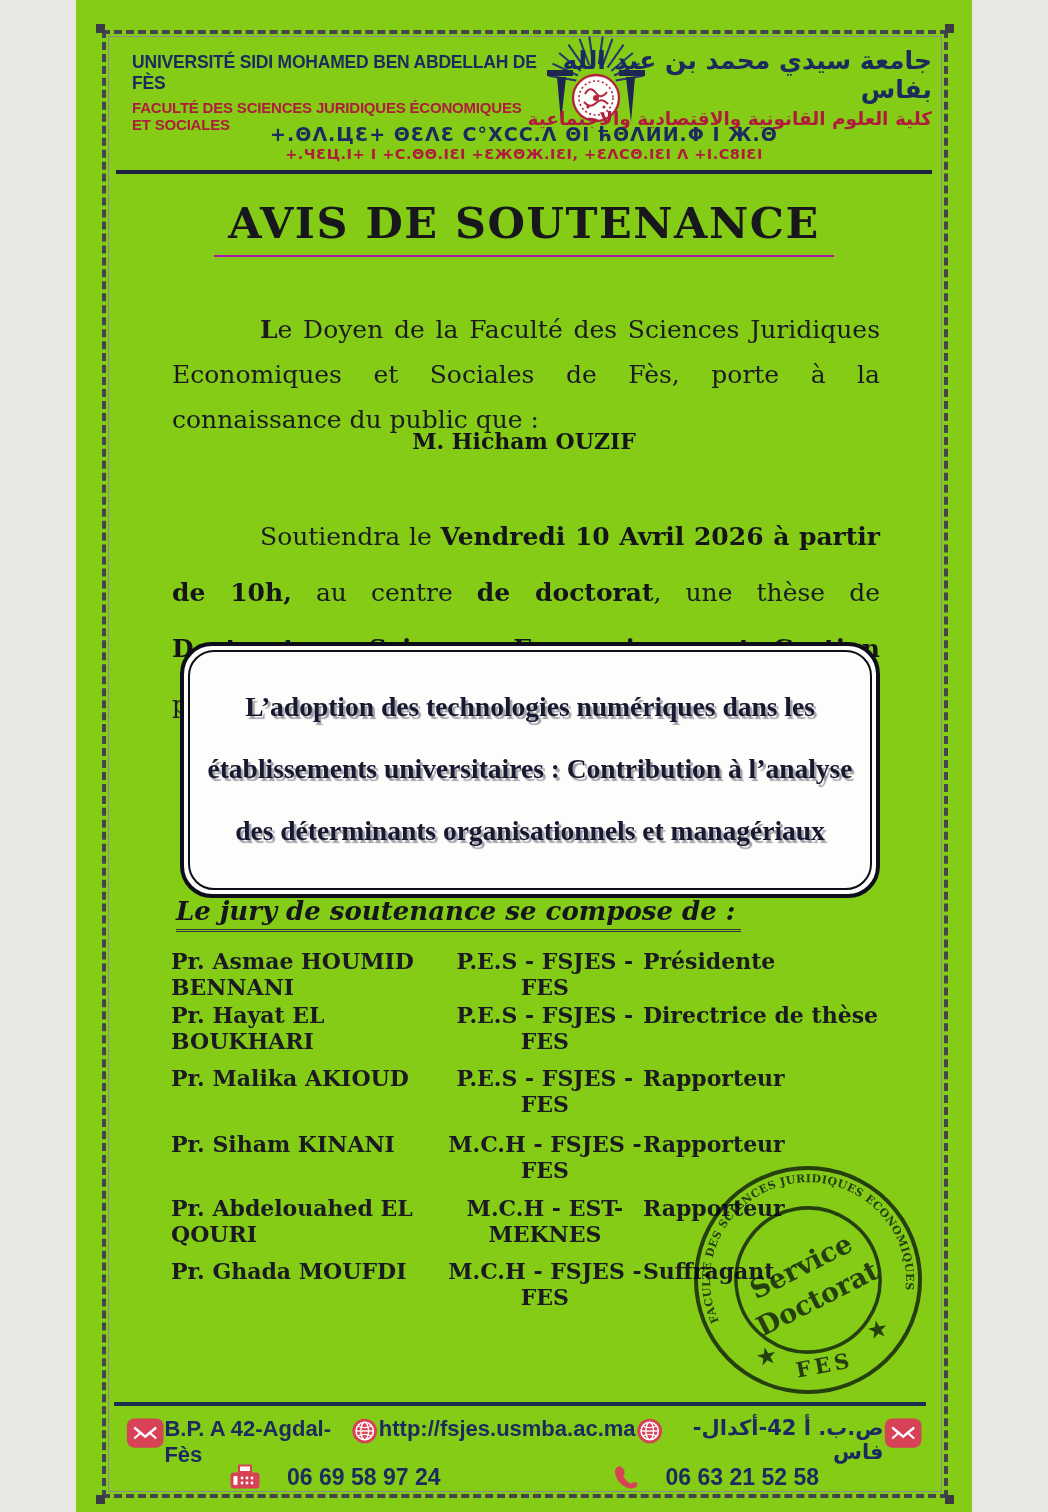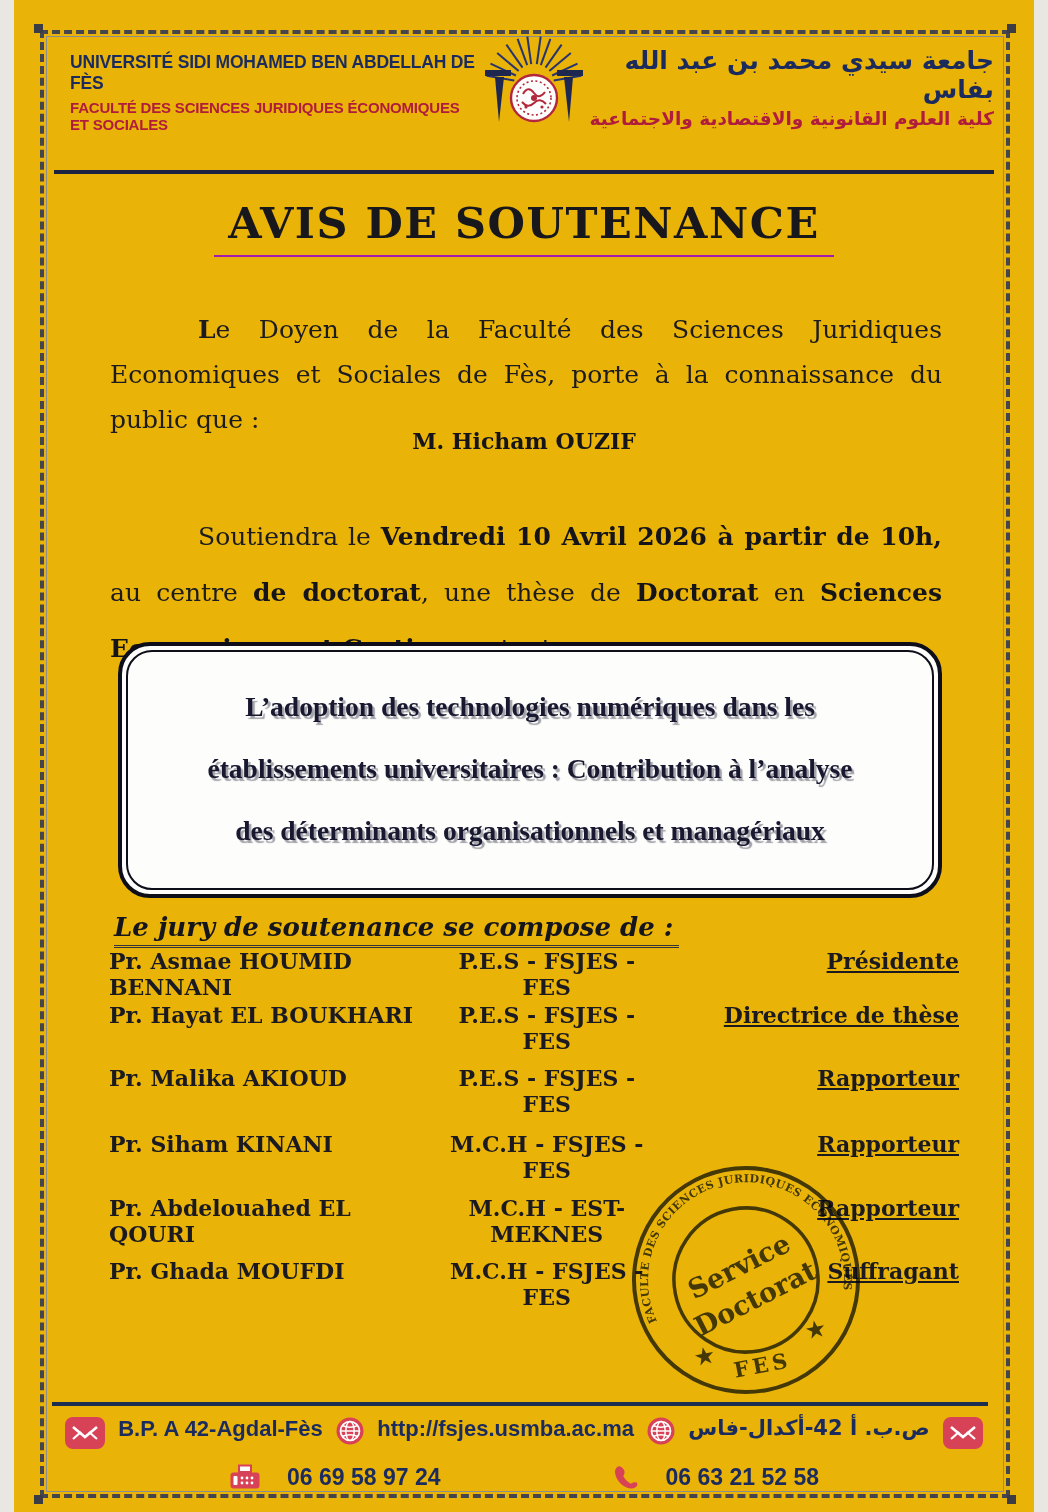--- a/index.html
+++ b/index.html
@@ -1,16 +1,16 @@
 <!DOCTYPE html>
 <html><head>
 <meta charset="utf-8">
 <style>
   html,body{margin:0;padding:0;background:#e9e7e1;}
-  .page{position:relative;width:1020px;height:1512px;margin:0 auto;background:#eab308;overflow:hidden;
+  .page{position:relative;width:896px;height:1512px;margin:0 auto;background:#84cc16;overflow:hidden;
         font-family:"DejaVu Serif",serif;color:#1c1c20;}
   
   .frame{position:absolute;top:30px;left:26px;right:24px;bottom:14px;border:4px dashed #45454e;pointer-events:none;}
   .frame-inner{position:absolute;top:36px;left:32px;right:30px;bottom:20px;border:1px solid #8b8b92;pointer-events:none;}
   .corner{position:absolute;width:9px;height:9px;background:#3c3c44;}
   .c-tl{top:24px;left:20px}.c-tr{top:24px;right:18px}.c-bl{bottom:8px;left:20px}.c-br{bottom:8px;right:18px}
 
   
   .hdr-left{position:absolute;left:56px;top:52px;width:410px;font-family:"Liberation Sans",sans-serif;}
   .hdr-univ{color:#1b2b5e;font-weight:bold;font-size:17.5px;letter-spacing:-0.2px;}
@@ -38,28 +38,28 @@
   .cand{position:absolute;left:0;right:0;top:428px;text-align:center;font-size:22px;font-weight:600;color:#141419;}
 
   
   .tbox{position:absolute;left:104px;right:92px;top:642px;border:4px solid #0e0e1a;border-radius:32px;padding:4px;background:#fdfdfb;}
   .tbox-in{border:2px solid #0e0e1a;border-radius:26px;padding:24px 10px 26px 10px;text-align:center;font-family:Liberation Serif, serif;}
   .tline{font-size:27.5px;font-weight:bold;color:#181830;line-height:62px;white-space:nowrap;
          text-shadow:2.5px 2.5px 1px rgba(25,25,50,0.40);}
 
   
   .jury-head{position:absolute;left:100px;top:894px;font-size:26px;font-weight:bold;font-style:italic;color:#15151c;
-             border-bottom:3px double #33333a;padding:18px 6px 3px 0;}
+             border-bottom:3px double #33333a;padding:2px 6px 3px 0;}
   .jury{position:absolute;left:95px;right:75px;top:948px;height:360px;font-size:22px;font-weight:600;color:#1a1a20;}
   .jrow{position:absolute;left:0;right:0;display:flex;align-items:baseline;}
   .jrow:nth-child(1){top:0}.jrow:nth-child(2){top:54px}.jrow:nth-child(3){top:117px}
   .jrow:nth-child(4){top:183px}.jrow:nth-child(5){top:247px}.jrow:nth-child(6){top:310px}
   .jname{width:38%;}
   .jgrade{width:27%;text-align:center;}
-  .jrole{width:35%;text-align:right;text-decoration:underline;}
+  .jrole{width:35%;text-align:left;}
 
   
   .stamp{position:absolute;left:602px;top:1150px;width:260px;height:260px;transform:rotate(-11deg);
          opacity:0.92;mix-blend-mode:multiply;}
   .stamp text{fill:#39409b;}
 
   
   .foot-rule{position:absolute;left:38px;right:46px;top:1402px;height:4px;background:#1c2d52;}
   .footer{position:absolute;left:50px;right:50px;top:1416px;font-family:"Liberation Sans",sans-serif;
           color:#1b2b5e;font-weight:bold;}
@@ -114,20 +114,24 @@
     <circle cx="65" cy="66" r="3" fill="#b3273c"></circle>
     <circle cx="57" cy="75" r="1.6" fill="#b3273c"></circle>
       <circle cx="73" cy="75" r="1.6" fill="#b3273c"></circle>
   </svg>
 
   <div class="hdr-right">
     <div class="hdr-ar-univ">جامعة سيدي محمد بن عبد الله بفاس</div>
     <div class="hdr-ar-fac">كلية العلوم القانونية والاقتصادية والاجتماعية</div>
   </div>
 
+  <div class="tifinagh">
+    <div class="tif1">+.ΘΛ.ЦƐ+ ΘƐΛƐ C°ХCC.Λ ΘΙ ћΘΛИИ.Φ Ι Ж.Θ</div>
+    <div class="tif2">+.ЧƐЦ.І+ І +C.ΘΘ.ІƐІ +ƐЖΘЖ.ІƐІ, +ƐΛCΘ.ІƐІ Λ +І.C8ІƐІ</div>
+  </div>
 
   <div class="hdr-rule"></div>
 
   <div class="title-wrap">
     <div class="title">AVIS DE SOUTENANCE</div>
   </div>
 
   <p class="para p1"><span class="lead">L</span><span>e Doyen de la Faculté des Sciences Juridiques Economiques et Sociales de Fès, porte à la connaissance du public que :</span></p>
 
   <div class="cand">M. Hicham OUZIF</div>

